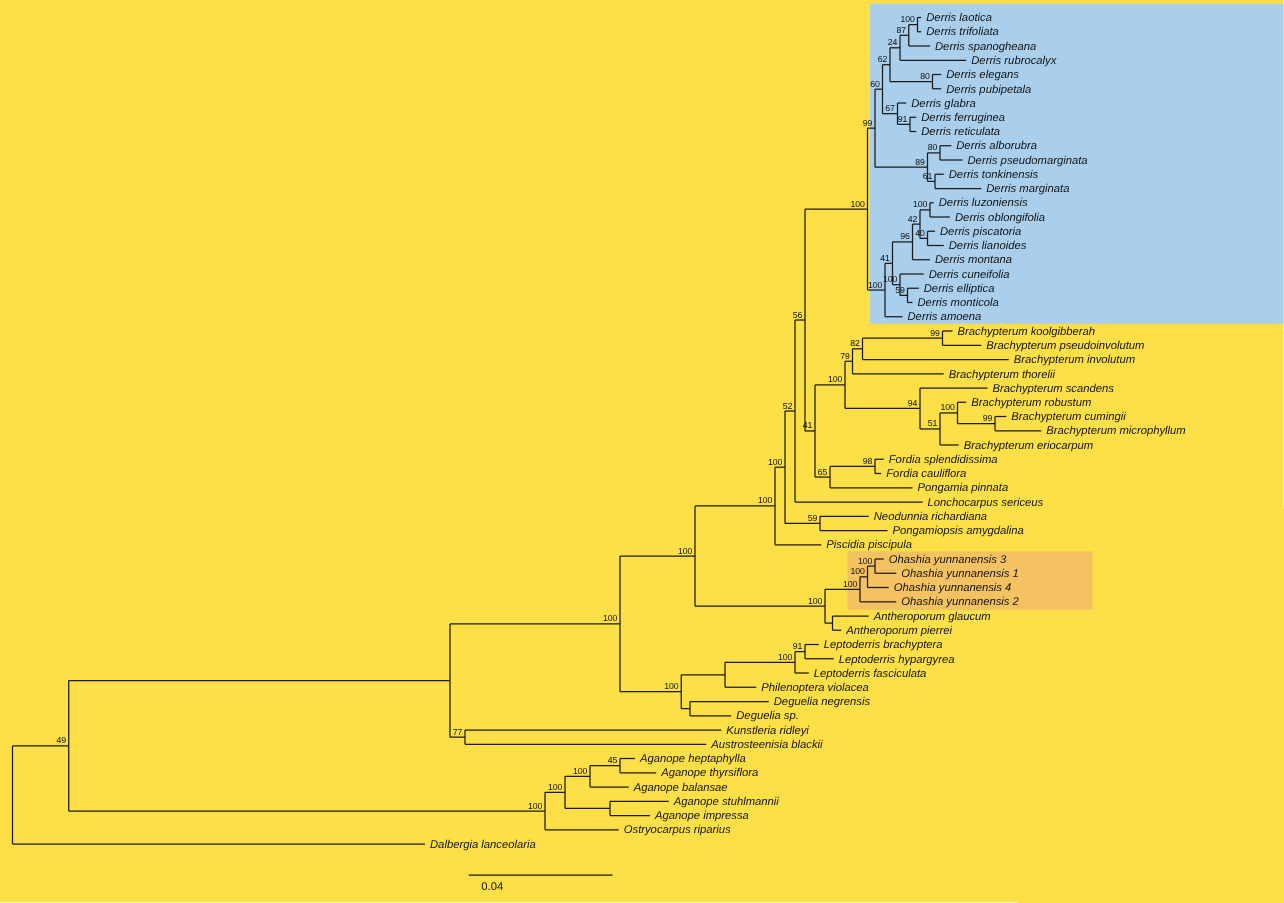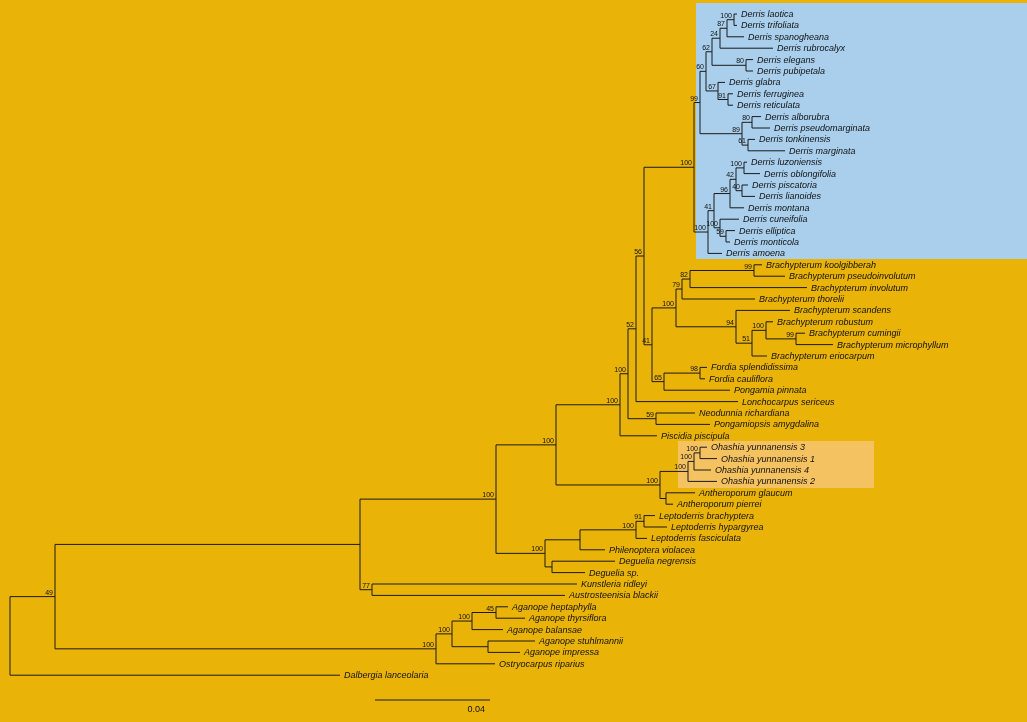--- a/index.html
+++ b/index.html
@@ -1,20 +1,20 @@
 <!DOCTYPE html>
 <html><head>
 <meta charset="utf-8">
 <style>
   html,body{margin:0;padding:0;background:#ffffff;}
-  .figure{position:relative;width:1027px;height:722px;background:#eab308;overflow:hidden;
+  .figure{position:relative;width:1027px;height:722px;background:#fde047;overflow:hidden;
           font-family:"Liberation Sans",sans-serif;}
   svg{position:absolute;top:0;left:0;}
   svg text{font-family:"Liberation Sans",sans-serif;fill:#111111;}
-  .scale-label{position:absolute;left:385px;top:704px;width:100px;text-align:right;
+  .scale-label{position:absolute;left:385px;top:704px;width:100px;text-align:left;
                font-size:9px;color:#111;font-family:"Liberation Sans",sans-serif;}
 </style>
 </head>
 <body>
 
 <div class="figure">
   <svg id="tree-svg" width="1027" height="722" viewBox="0 0 1027 722">
       <rect x="696" y="3" width="331" height="256" fill="#a9cfec"></rect>
       <rect x="678" y="441" width="196" height="47" fill="#f5c261"></rect>
       <g stroke="#1a1a1a" stroke-width="1" fill="none">

